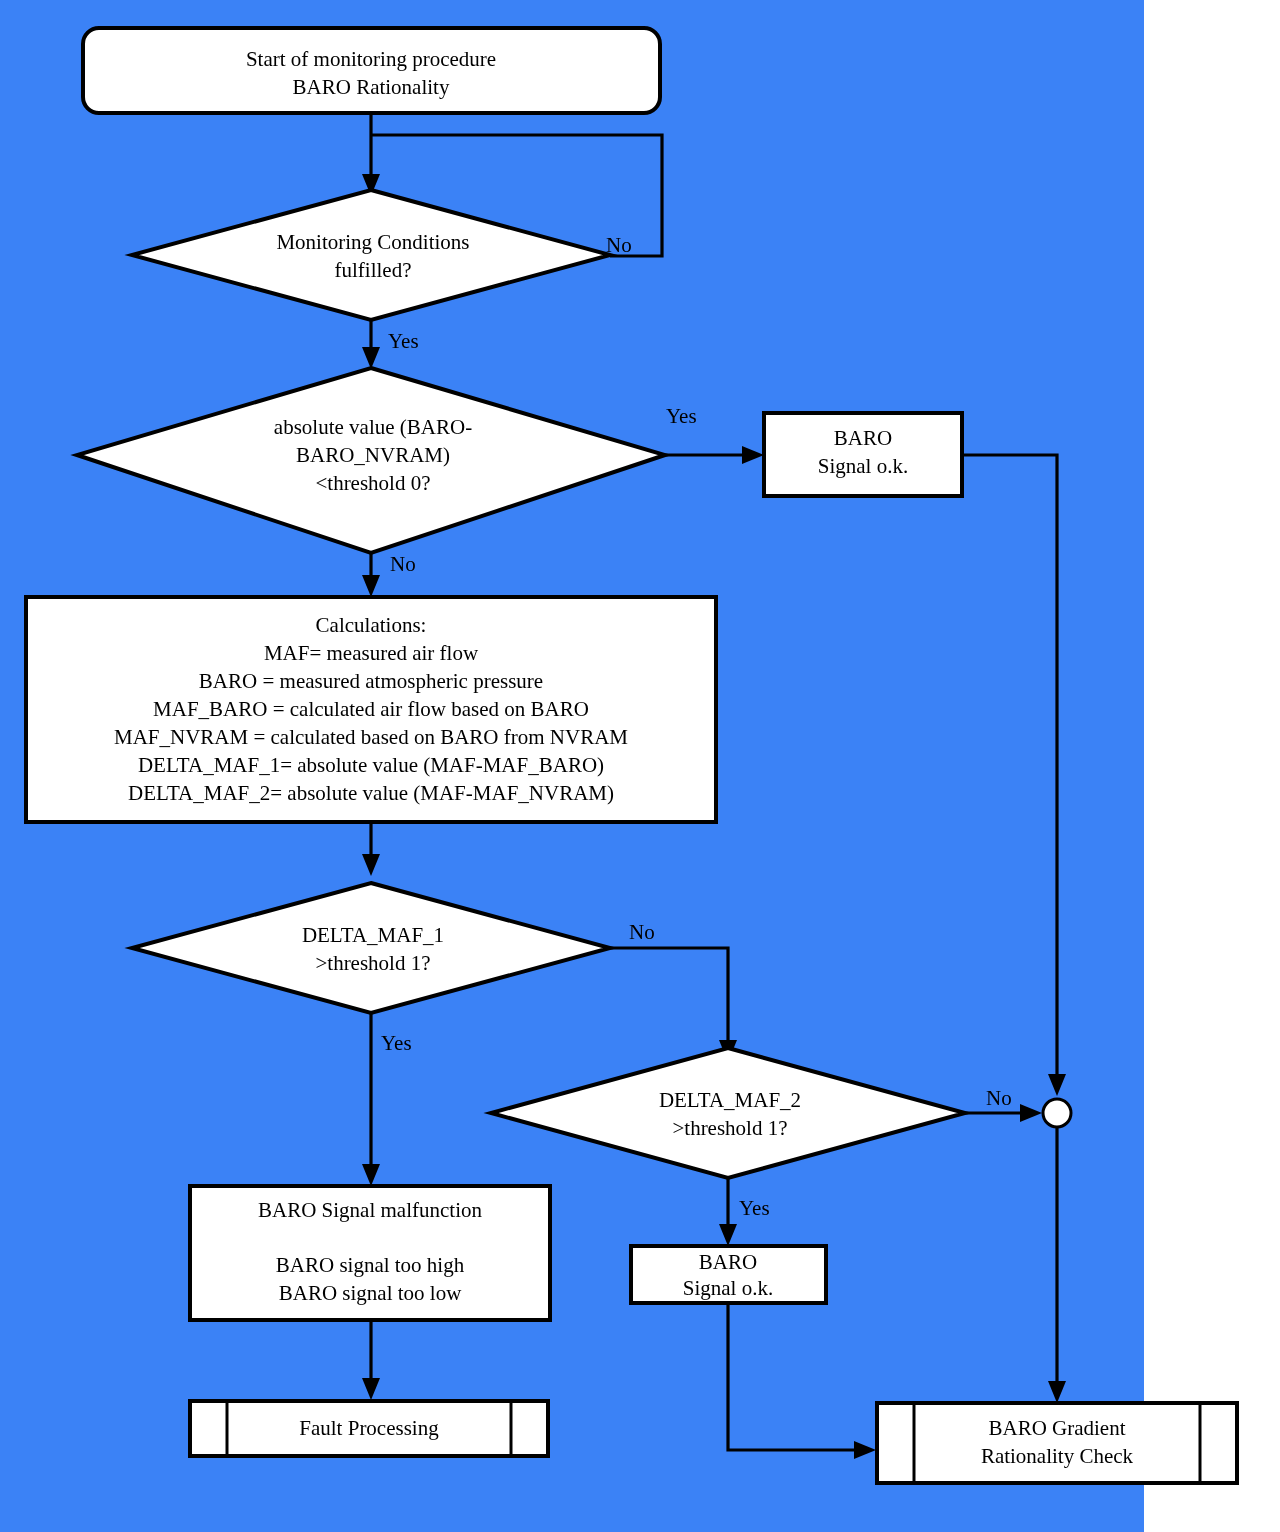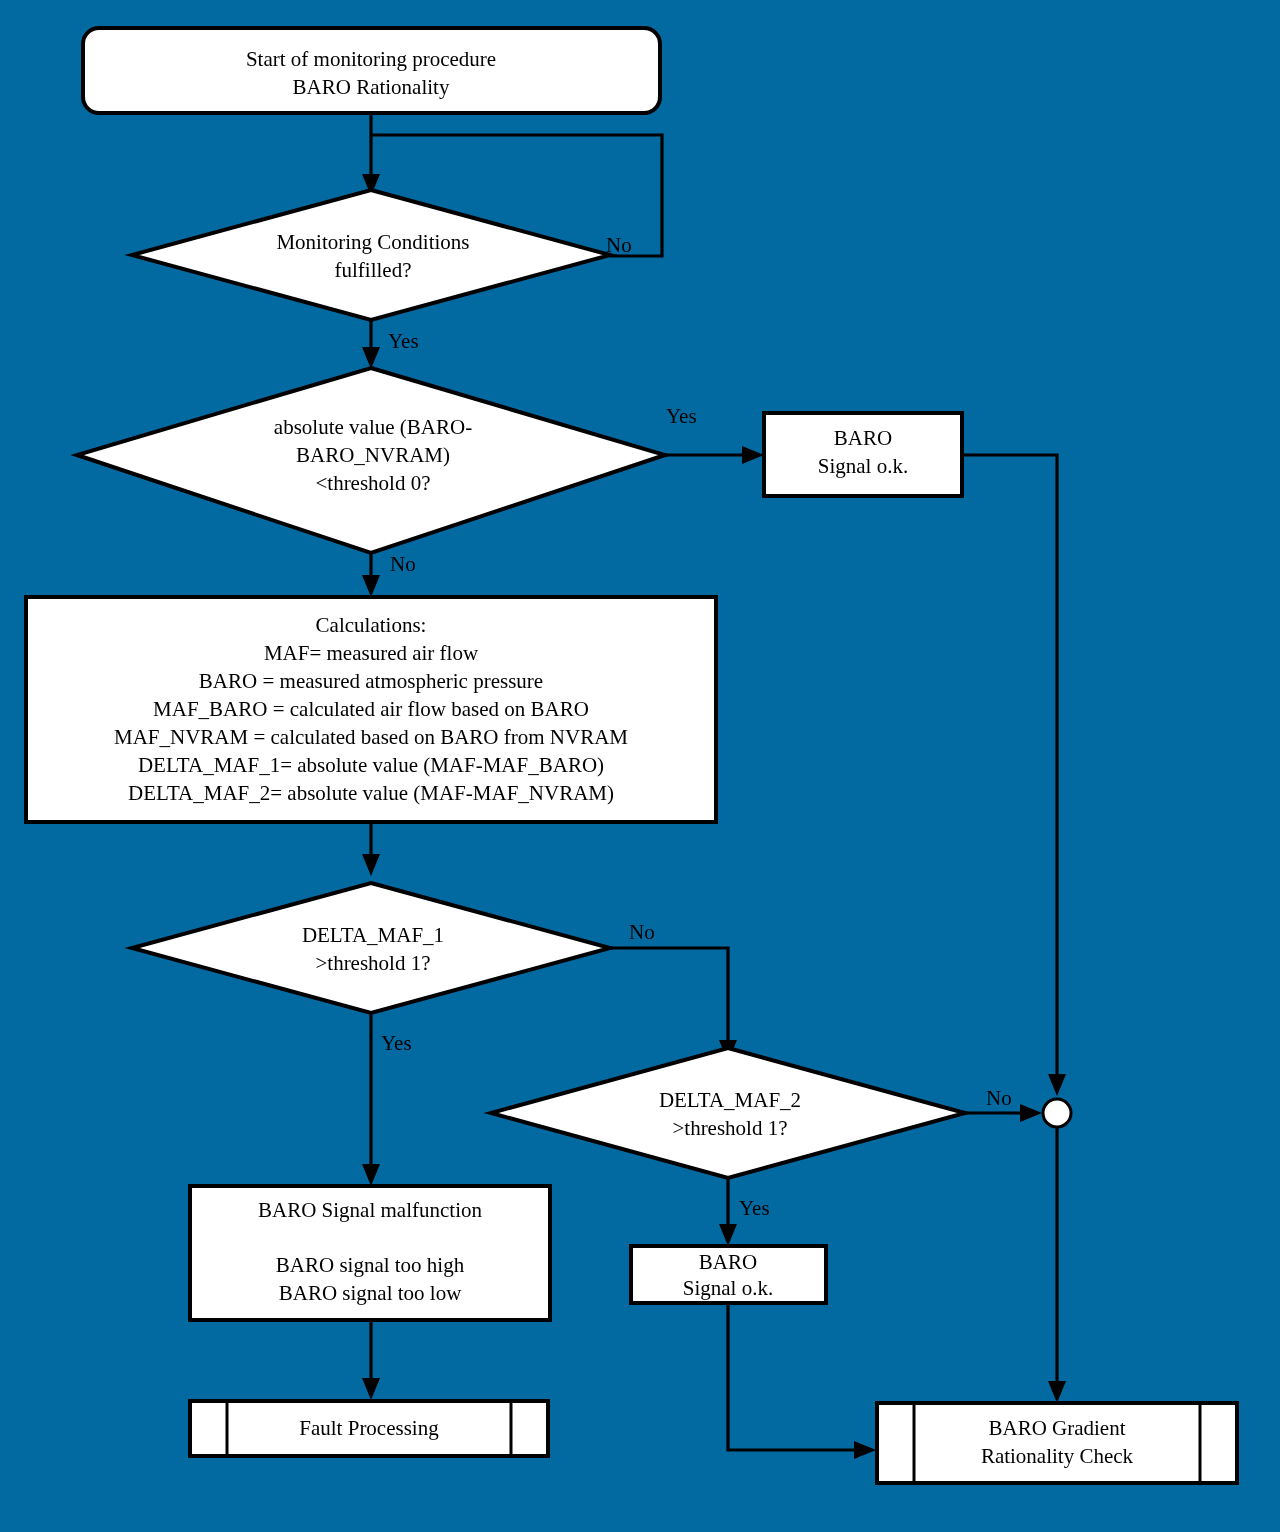--- a/index.html
+++ b/index.html
@@ -2,23 +2,23 @@
 <html><head>
 <meta charset="utf-8">
 <style>
   html, body {
     margin: 0;
     padding: 0;
     background: #ffffff;
   }
   #flow-root {
     position: relative;
-    width: 1280px;
+    width: 1144px;
     height: 1532px;
-    background: #0369a1;
+    background: #3b82f6;
     font-family: "Liberation Serif", "DejaVu Serif", serif;
   }
   svg#flow-svg {
     position: absolute;
     top: 0; left: 0;
     width: 1280px;
     height: 1532px;
     display: block;
   }
   .shape {

